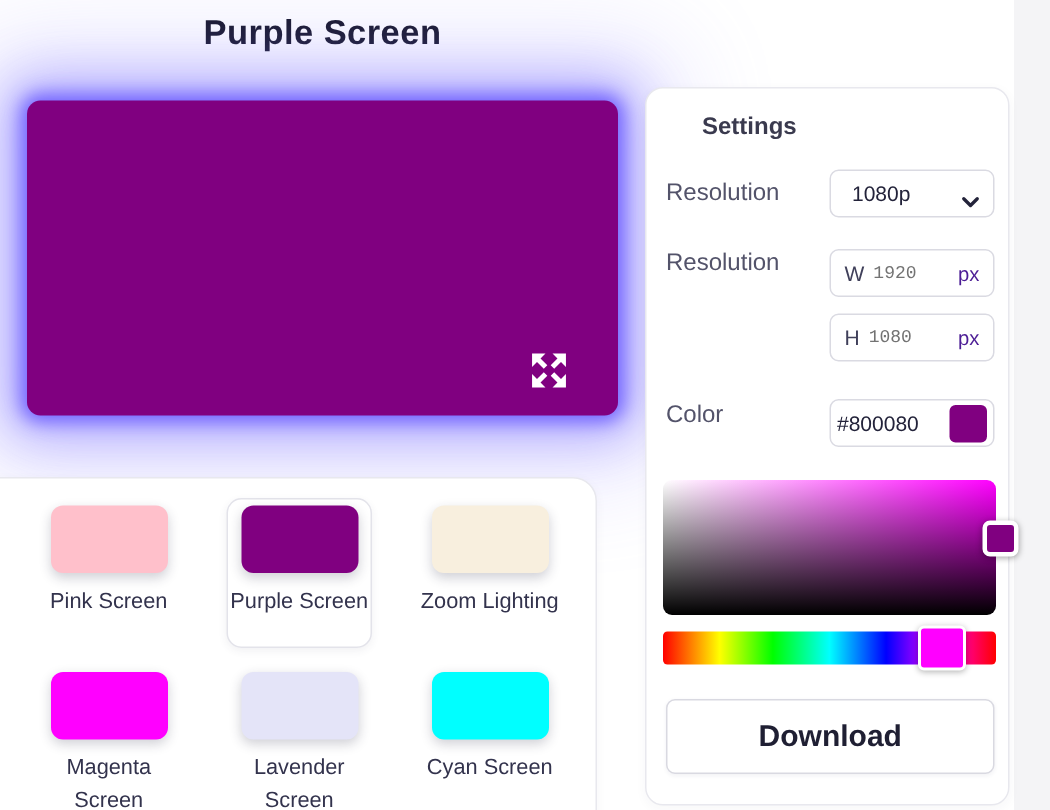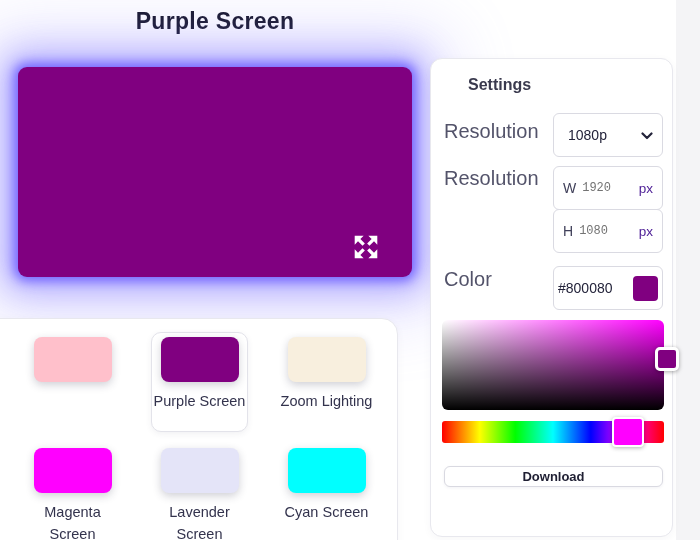--- a/index.html
+++ b/index.html
@@ -39,26 +39,26 @@
   .cell-label { margin:9px auto 0; width:92px; font-size:14.5px; line-height:1.5;
     color:#33334d; }
 
   
   .settings-card { position:absolute; left:430px; top:58px; width:243px; height:479px;
     background:#fff; border:1px solid #e8e8ee; border-radius:12px;
     box-shadow:0 2px 8px rgba(40,40,80,.04); }
   .settings-heading { position:absolute; left:17px; top:17px; font-size:16px;
     font-weight:700; color:#3a3a4e;margin-left:20px; }
 
-  .form-label { position:absolute; left:13px; font-size:20px; color:#53536a; }
+  .form-label { position:absolute; left:13px; font-size:16px; color:#53536a; }
   .lbl-resolution { top:61px; }
   .lbl-dimension  { top:108px; }
   .lbl-color      { top:209px; }
 
-  .ctrl { position:absolute; left:122px; width:110px; height:44px;
+  .ctrl { position:absolute; left:122px; width:110px; height:32px;
     border:1px solid #dadae2; border-radius:6px; background:#fff; }
 
   .select-wrap { top:54px; }
   .select-wrap select { appearance:none; -webkit-appearance:none; width:100%; height:100%;
     border:none; background:transparent; font-family:inherit; font-size:14px;
     color:#23233a; padding:0 0 0 14px; cursor:pointer; }
   .select-chevron { position:absolute; right:9px; top:12px; pointer-events:none; }
 
   .dim-box { display:flex; align-items:center; padding:0 9px; }
   .dim-w { top:107px; }
@@ -82,23 +82,23 @@
     border:3px solid #fff; border-radius:5px;
     box-shadow:0 1px 4px rgba(0,0,0,.35); cursor:grab; }
   .hue-bar { position:absolute; left:11px; top:362px; width:222px; height:22px;
     border-radius:3px; cursor:pointer;
     background:linear-gradient(to right,#ff0000 0%,#ffff00 17%,#00ff00 33%,
       #00ffff 50%,#0000ff 67%,#ff00ff 83%,#ff0000 100%); }
   .hue-handle { position:absolute; left:181px; top:358px; width:32px; height:30px;
     border:2px solid #fff; border-radius:4px;
     box-shadow:0 1px 4px rgba(0,0,0,.3); cursor:grab; }
 
-  .download-btn { position:absolute; left:13px; top:407px; width:219px; height:21px;
+  .download-btn { position:absolute; left:13px; top:407px; width:219px; height:50px;
     background:#fff; border:1px solid #d9d9e1; border-radius:6px;
-    font-family:inherit; font-size:13px; font-weight:700; color:#1f1f33;
+    font-family:inherit; font-size:20px; font-weight:700; color:#1f1f33;
     box-shadow:0 1px 3px rgba(40,40,80,.06); cursor:pointer; }
 </style>
 </head>
 <body>
 
 <div class="stage">
 
   <div class="right-gutter"></div>
 
   <div class="page-title">Purple Screen</div>
@@ -115,20 +115,21 @@
           </g>
         </svg>
       </span>
     </div>
   </div>
 
   <div class="screens-card">
     <div class="screens-grid">
         <div class="cell">
           <div class="swatch" style="background-color: rgb(255, 192, 203);"></div>
+          <div class="cell-label">Pink Screen</div>
         </div>
         <div class="cell selected">
           <div class="swatch" style="background-color: rgb(128, 0, 128);"></div>
           <div class="cell-label">Purple Screen</div>
         </div>
         <div class="cell">
           <div class="swatch" style="background-color: rgb(248, 239, 222);"></div>
           <div class="cell-label">Zoom Lighting</div>
         </div>
         <div class="cell">

